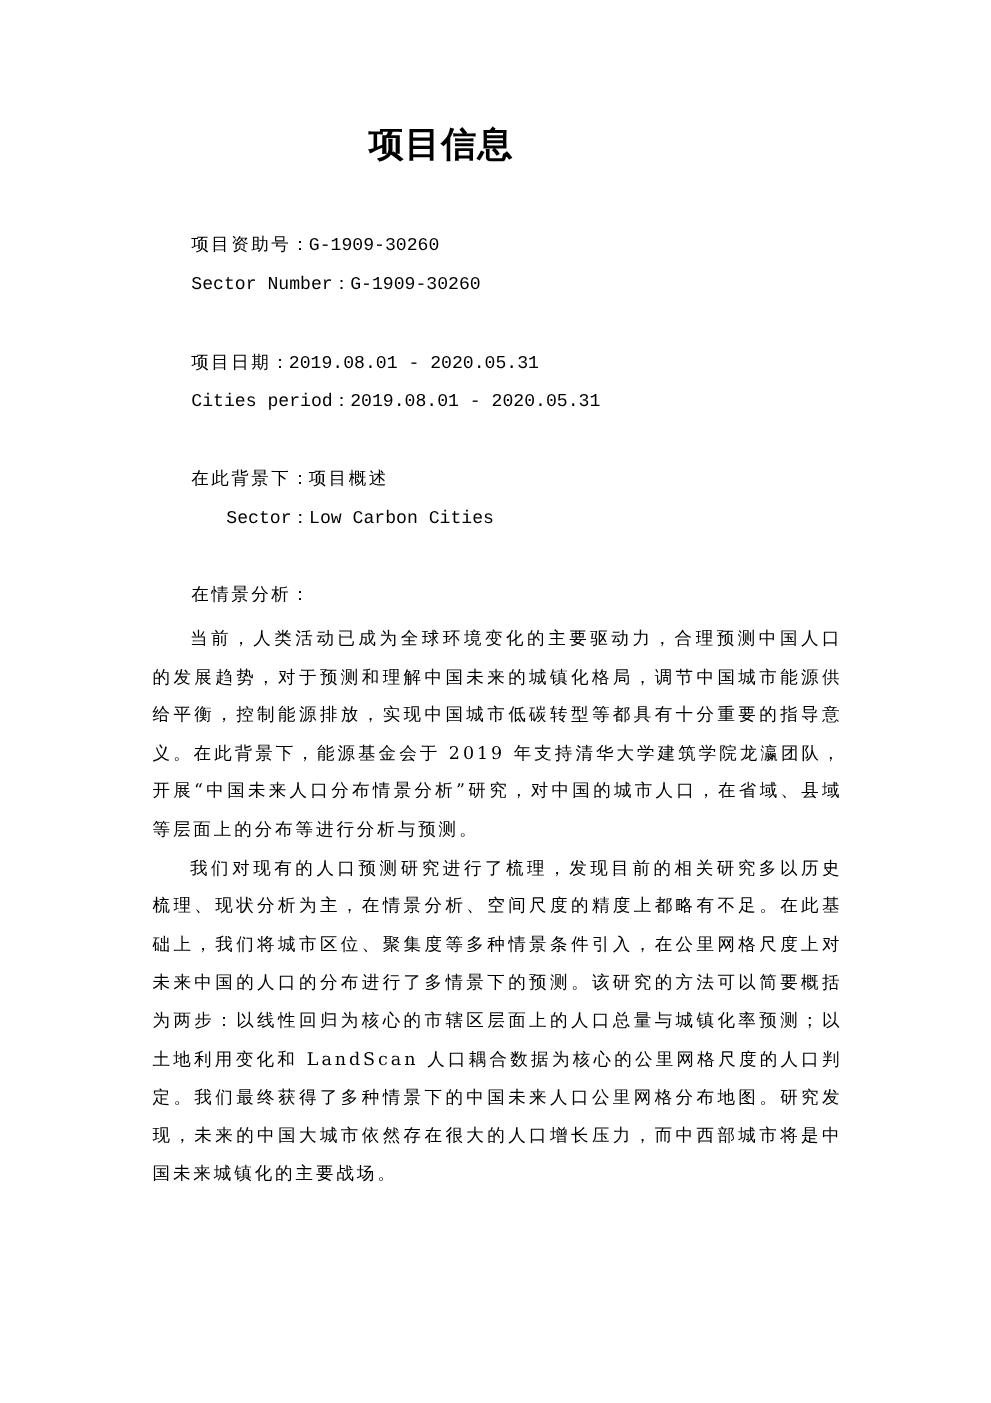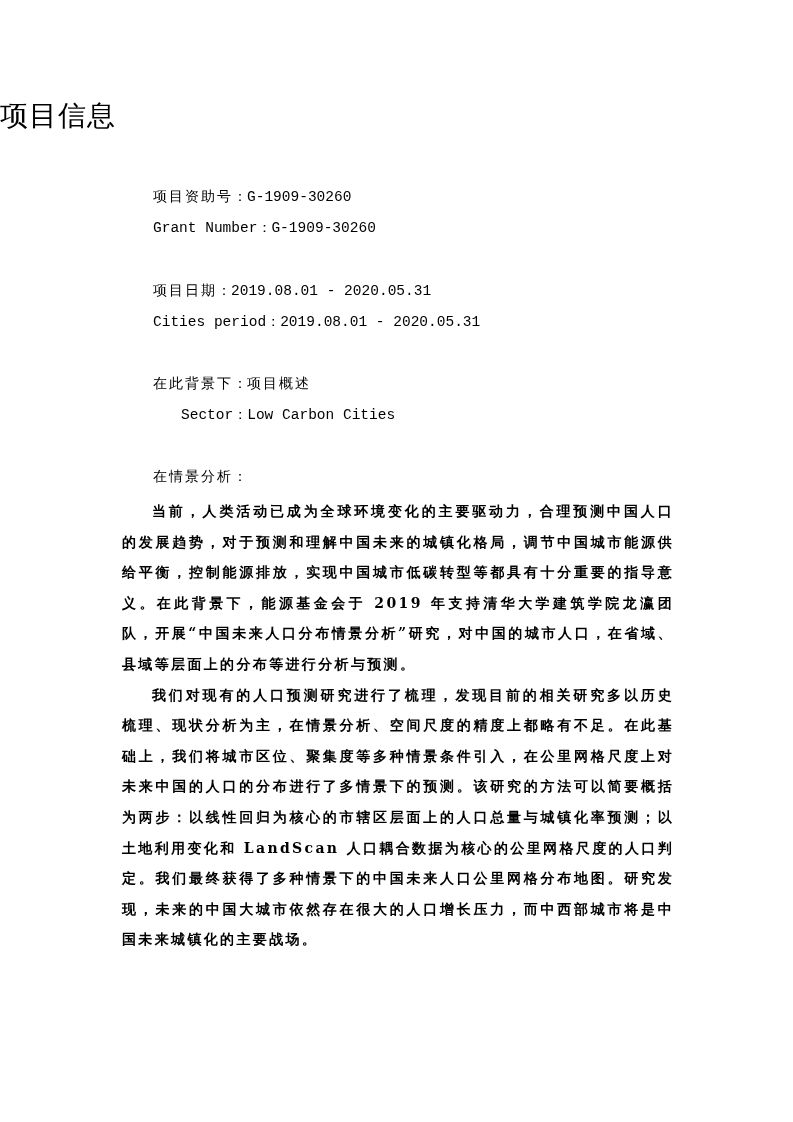--- a/index.html
+++ b/index.html
@@ -20,22 +20,23 @@
     left: 0; top: 0;
     width: 793px;
     height: 1122px;
     background: #ffffff;
   }
   .title {
     position: absolute;
     top: 96px;
     left: 0;
     width: 706px;
+    text-align: center;
     font-family: "DejaVu Sans", "Liberation Sans", sans-serif;
-    font-weight: normal;
+    font-weight: bold;
     font-size: 28px;
     letter-spacing: 1px;
     line-height: 40px;
   }
   .meta-line {
     position: absolute;
     left: 153px;
     font-size: 14px;
     line-height: 20px;
     white-space: nowrap;
@@ -62,40 +63,39 @@
   }
   .body-text {
     position: absolute;
     left: 122px;
     top: 496px;
     width: 552px;
     font-size: 14px;
     line-height: 30.6px;
     letter-spacing: 2.35px;
     text-align: justify;
-    font-weight: bold;
   }
   .body-text p {
     margin: 0;
     text-indent: 30px;
   }
 </style>
 </head>
 <body>
 
 <div class="page">
 
   <div class="title">项目信息</div>
 
   <div class="meta-line" style="top:186px;">
     <span class="label-cn">项目资助号</span><span class="sep">：</span><span class="value">G-1909-30260</span>
   </div>
 
   <div class="meta-line" style="top:217px;">
-    <span class="label-en">Grant Number</span><span class="sep">：</span><span class="value">G-1909-30260</span>
+    <span class="label-en">Sector Number</span><span class="sep">：</span><span class="value">G-1909-30260</span>
   </div>
 
   <div class="meta-line" style="top:280px;">
     <span class="label-cn">项目日期</span><span class="sep">：</span><span class="value">2019.08.01 - 2020.05.31</span>
   </div>
 
   <div class="meta-line" style="top:311px;">
     <span class="label-en">Cities period</span><span class="sep">：</span><span class="value">2019.08.01 - 2020.05.31</span>
   </div>
 

